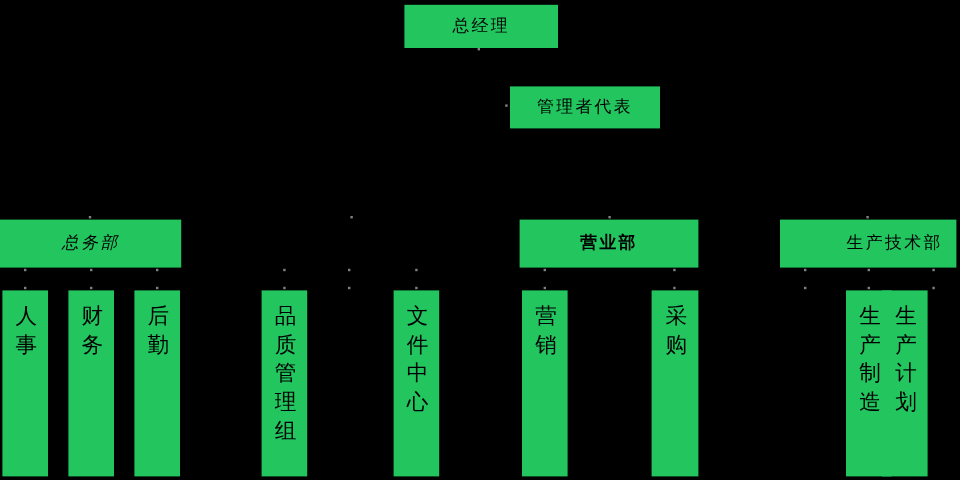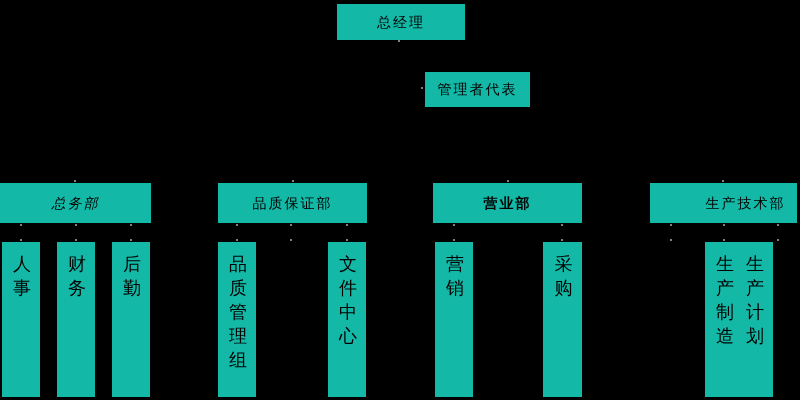--- a/index.html
+++ b/index.html
@@ -12,32 +12,32 @@
     font-family: "DejaVu Sans", sans-serif;
   }
   .canvas {
     position: relative;
     width: 800px;
     height: 400px;
     background: #000000;
   }
   .box {
     position: absolute;
-    background: #14b8a6;
+    background: #22c55e;
     color: #000000;
     box-sizing: border-box;
   }
   .hbox {
     text-align: center;
     font-size: 14px;
     letter-spacing: 2px;
     white-space: nowrap;
   }
   .root-box    { left: 337px; top: 4px;  width: 128px; height: 36px; line-height: 36px; }
-  .rep-box     { left: 425px; top: 72px; width: 105px; height: 35px; line-height: 35px; }
+  .rep-box     { left: 425px; top: 72px; width: 125px; height: 35px; line-height: 35px; }
   .dept-box    { top: 183px; height: 40px; line-height: 40px; }
   .dept-0 { left: 0px;   width: 151px; font-style: italic; }
   .dept-1 { left: 218px; width: 149px; }
   .dept-2 { left: 433px; width: 149px; font-weight: bold; }
   .dept-3 { left: 650px; width: 147px; padding-left: 44px; }
   .child-box { top: 242px; width: 38px; height: 155px; }
   .vtext {
     display: block;
     width: 16px;
     margin: 10px auto 0 auto;
@@ -55,21 +55,20 @@
 </head>
 <body>
 
 <div class="canvas">
 
   <div class="box hbox root-box">总经理</div>
 
   <div class="box hbox rep-box">管理者代表</div>
 
   <div class="box hbox dept-box dept-0">总务部</div>
-  <div class="box hbox dept-box dept-1">品质保证部</div>
   <div class="box hbox dept-box dept-2">营业部</div>
   <div class="box hbox dept-box dept-3">生产技术部</div>
 
   <div class="box child-box" style="left:2px">
     <span class="vtext">人事</span>
   </div>
   <div class="box child-box" style="left:57px">
     <span class="vtext">财务</span>
   </div>
   <div class="box child-box" style="left:112px">

